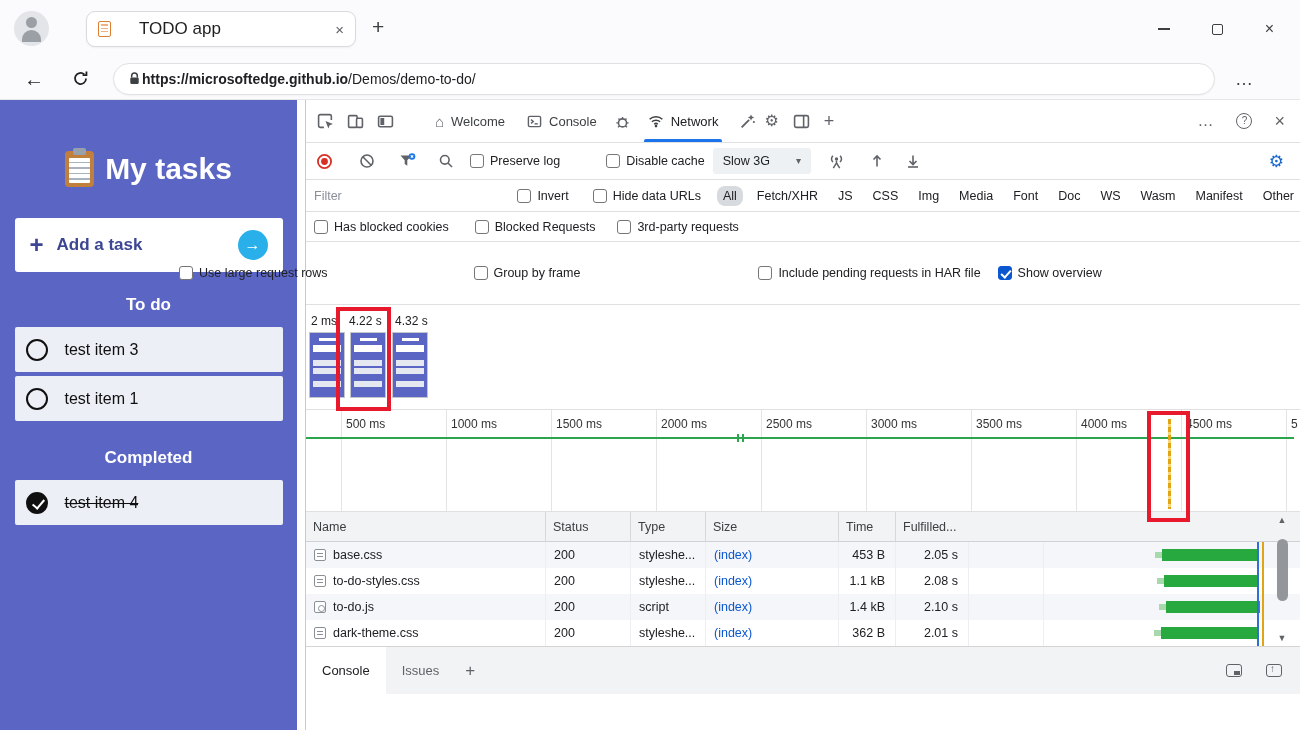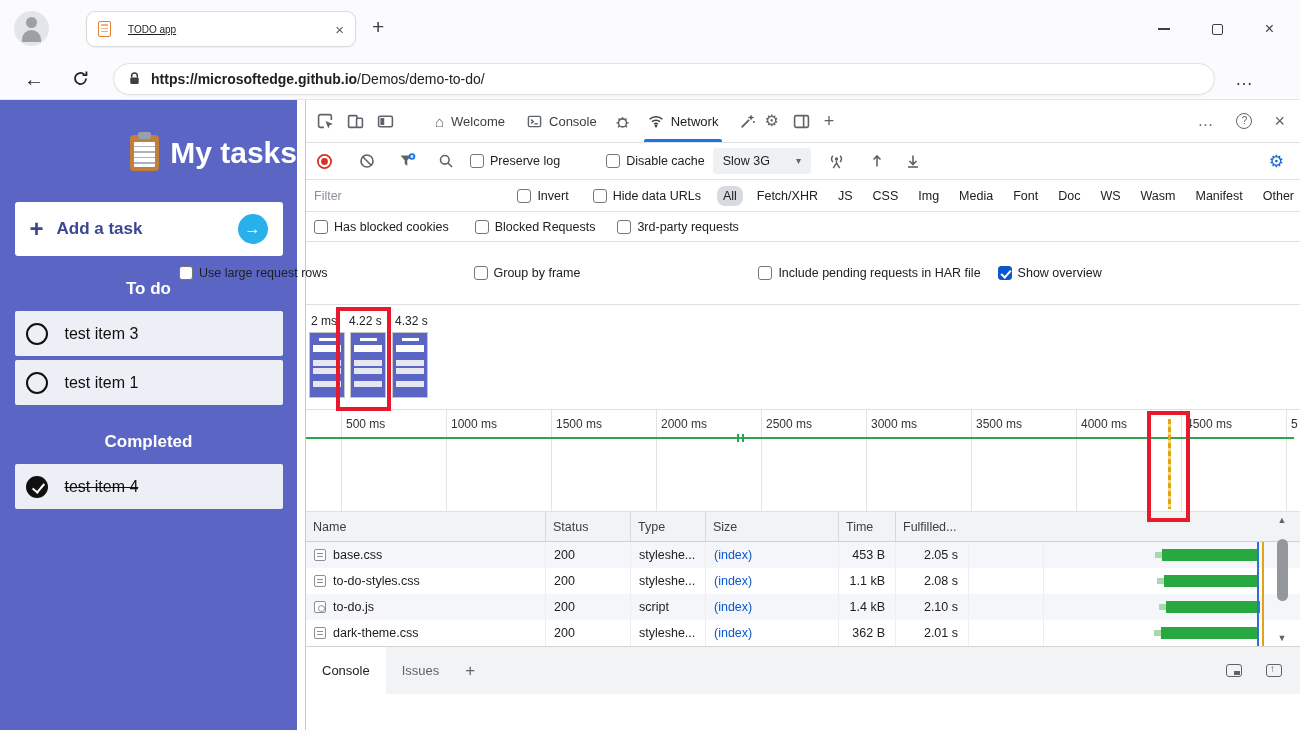--- a/index.html
+++ b/index.html
@@ -15,21 +15,21 @@
   .avatar { position:absolute; left:14px; top:11px; width:35px; height:35px; border-radius:50%; background:#e3e5e9; overflow:hidden; }
   .avatar::before { content:""; position:absolute; left:12px; top:6px; width:11px; height:11px; border-radius:50%; background:#9aa0a6; }
   .avatar::after  { content:""; position:absolute; left:8px; top:19px; width:19px; height:12px; border-radius:10px 10px 0 0; background:#9aa0a6; }
 
   .btab { position:absolute; left:86px; top:11px; width:270px; height:36px; background:#fff;
           border:1px solid #d8dadd; border-radius:9px; display:flex; align-items:center;
           padding:0 11px; box-shadow:0 1px 2px rgba(0,0,0,.05); }
   .fav { width:13px; height:16px; border:1.5px solid #dd8033; border-radius:2px; position:relative; background:#fff; flex:none; }
   .fav::after { content:""; position:absolute; left:2px; right:2px; top:2px; height:8px;
                 background:repeating-linear-gradient(180deg,#f0b183 0 1.5px,transparent 1.5px 3.5px); }
-  .btab-title { margin-left:17px; font-size:10px; color:#1f1f1f; flex:1; white-space:nowrap; overflow:hidden;text-decoration:underline; }
+  .btab-title { margin-left:28px; font-size:17px; color:#1f1f1f; flex:1; white-space:nowrap; overflow:hidden; }
   .gx { display:inline-block; line-height:1; color:#5f6368; }
   .gx-close::before { content:"×"; }
   .gx-plus::before { content:"+"; }
   .gx-more::before { content:"…"; }
   .gx-caret::before { content:"▾"; }
   .gx-tri-up::before { content:"▲"; }
   .gx-tri-down::before { content:"▼"; }
   .gx-home::before { content:"⌂"; }
   .gx-gear::before { content:"⚙"; }
   .gx-back::before { content:"←"; }
@@ -42,27 +42,27 @@
   .wc-min { width:12px; height:2px; background:#3c4043; }
   .wc-max { width:11px; height:11px; border:1.3px solid #3c4043; border-radius:2px; }
   .wc-close { font-size:16px; color:#3c4043; }
 
   .navbar { position:absolute; left:0; top:58px; width:1300px; height:42px; background:#fbfbfd;
             border-bottom:1px solid #e4e6e8; display:flex; align-items:center; }
   .nav-back { margin-left:24px; font-size:20px; color:#1f1f1f; }
   .nav-refresh { margin-left:28px; display:flex; }
   .urlbar { margin-left:24px; width:1102px; height:32px; background:#fff; border:1px solid #dfe1e5;
             border-radius:16px; display:flex; align-items:center; padding:0 13px; box-shadow:0 1px 2px rgba(0,0,0,.04); }
-  .url-text { margin-left:9px; font-size:14px; color:#202124; white-space:nowrap; overflow:hidden; }
+  .url-text { font-size:14px; color:#202124; white-space:nowrap; overflow:hidden; }
   .url-host { font-weight:700; }
   .nav-more { margin-left:20px; font-size:18px; color:#3c4043; letter-spacing:1px; }
 
   
   .todo { position:absolute; left:0; top:100px; width:297px; height:630px; background:#5b66c4; }
-  .todo-header { display:flex; align-items:center; justify-content:flex-end; gap:11px; padding-top:35px; }
+  .todo-header { display:flex; align-items:center; justify-content:center; gap:11px; padding-top:51px; }
   .clipboard { width:29px; height:36px; background:#c0803c; border-radius:4px; position:relative; flex:none; }
   .clipboard::before { content:""; position:absolute; top:-3px; left:8px; right:8px; height:7px; background:#97a0ab; border-radius:2px; }
   .clipboard::after { content:""; position:absolute; left:4px; right:4px; top:7px; bottom:4px; background:#fff;
                       background-image:repeating-linear-gradient(180deg,transparent 0 4px,#aab2bd 4px 5.5px); border-radius:1px; }
   .todo-title { font-size:30px; font-weight:700; color:#fff; }
   .add-card { margin:31px auto 0; width:268px; height:54px; background:#fff; border-radius:3px;
               display:flex; align-items:center; padding:0 15px; }
   .add-plus { font-size:24px; font-weight:700; color:#3c4693; }
   .add-label { margin-left:13px; font-size:17px; font-weight:700; color:#3c4693; flex:1; }
   .add-arrow { width:30px; height:30px; border-radius:50%; background:#29b0ea; color:#fff;

